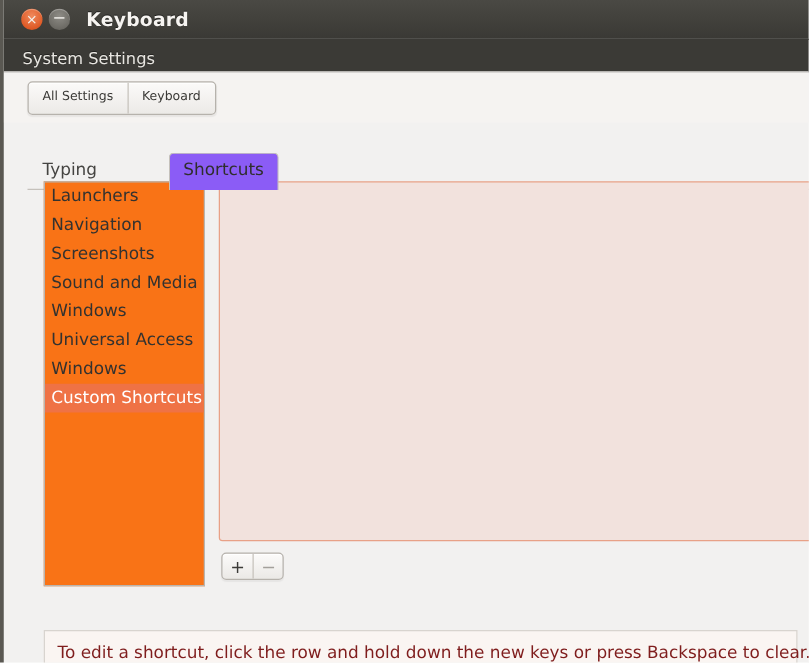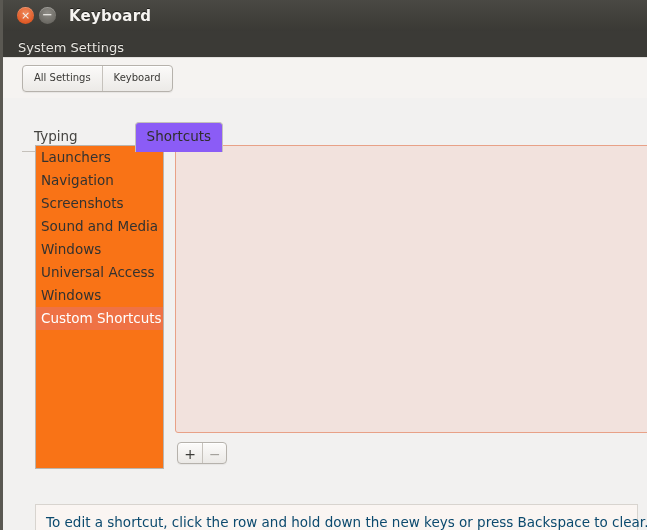--- a/index.html
+++ b/index.html
@@ -237,21 +237,21 @@
     right: 9px;
     height: 36px;
     box-sizing: border-box;
     background: #faf5f2;
     border: 1px solid #d8d4cf;
     display: flex;
     align-items: center;
   }
   #hint-text {
     font-size: 13.5px;
-    color: #0c4a6e;
+    color: #7f1d1d;
     padding-left: 10px;
     white-space: nowrap;
   }
 </style>
 </head>
 <body>
 
 <div id="window">
 
   <div id="titlebar">

